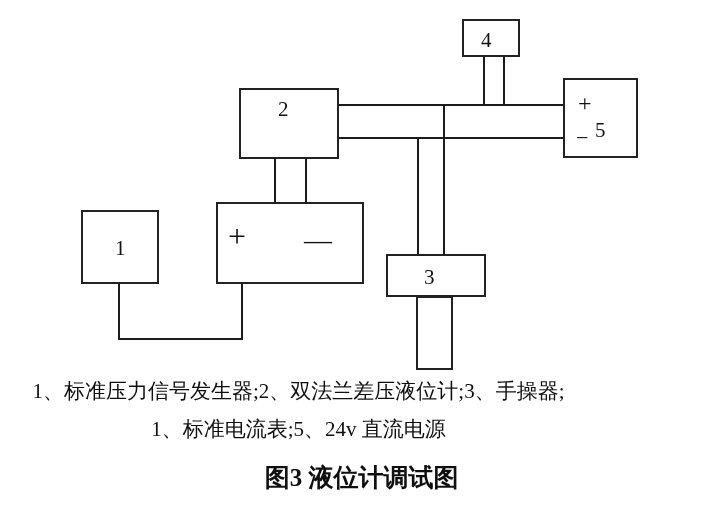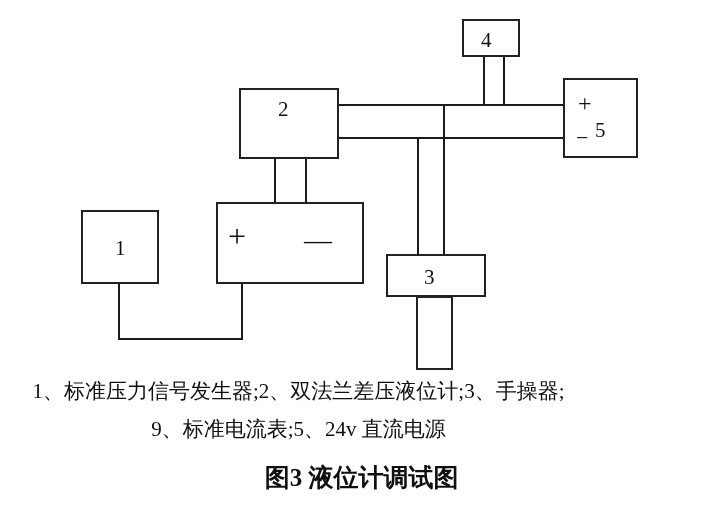--- a/index.html
+++ b/index.html
@@ -113,18 +113,18 @@
 
     <div class="box box3">
       <span class="num">3</span>
     </div>
 
     <div class="box tube"></div>
   </div>
 
   <div class="caption">
     <div class="cap-line">1、标准压力信号发生器;2、双法兰差压液位计;3、手操器;</div>
-    <div class="cap-line">9、标准电流表;5、24v 直流电源</div>
+    <div class="cap-line">1、标准电流表;5、24v 直流电源</div>
   </div>
 
   <div class="fig-title">图3 液位计调试图</div>
 
 </div>
 
 </body></html>

